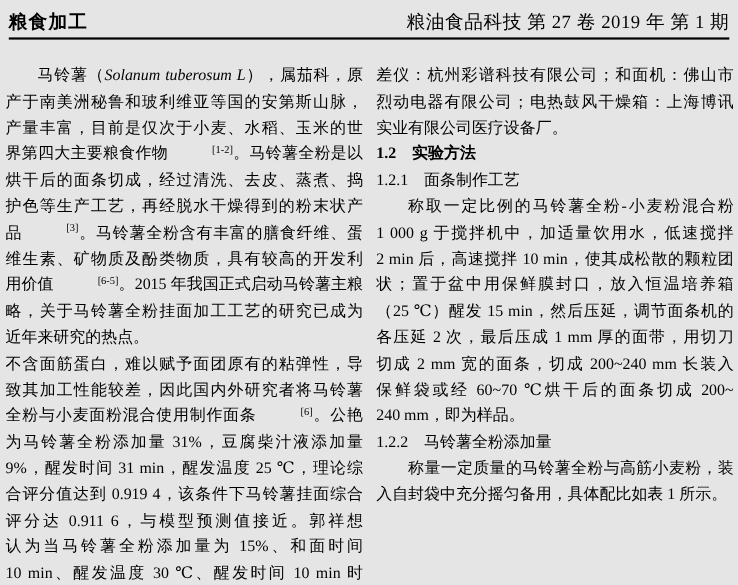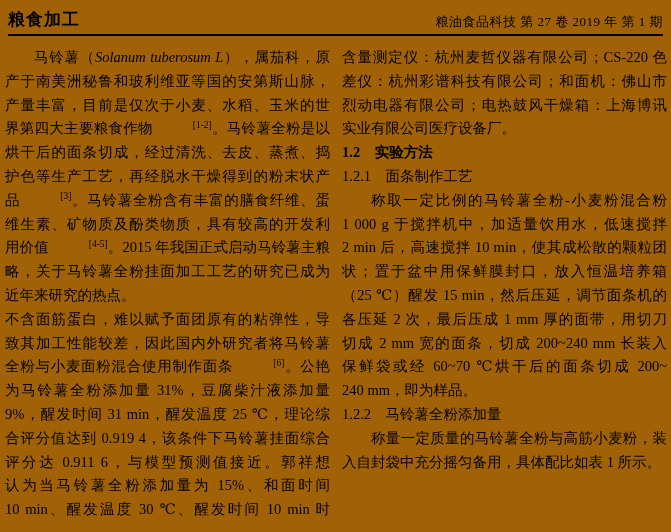--- a/index.html
+++ b/index.html
@@ -7,21 +7,21 @@
   body {
     background: #ffffff;
     color: #000000;
     font-family: "Liberation Serif", "DejaVu Serif", serif;
     overflow: hidden;
   }
   .page {
     position: relative;
     width: 671px;
     height: 532px;
-    background: #a16207;
+    background: #e5e5e5;
     overflow: hidden;
   }
   .header {
     position: absolute;
     left: 8px;
     right: 8px;
     top: 8px;
     height: 28px;
     border-bottom: 2px solid #000000;
     display: flex;
@@ -29,38 +29,39 @@
     align-items: flex-end;
     padding-bottom: 3px;
   }
   .section-label {
     font-family: "Liberation Sans", "DejaVu Sans", sans-serif;
     font-size: 17px;
     font-weight: bold;
     letter-spacing: 1px;
   }
   .journal-info {
-    font-size: 13px;
+    font-size: 17px;
     letter-spacing: 0.5px;
   }
   .columns {
     position: absolute;
     top: 46px;
     left: 5px;
     width: 662px;
     bottom: 0;
     display: flex;
     gap: 12px;
     overflow: hidden;
   }
   .col {
     width: 325px;
     flex: 0 0 325px;
     font-size: 14.5px;
     line-height: 23.8px;
+    margin-top: 12px;
   }
   .line {
     text-align: justify;
     text-align-last: justify;
     height: 23.8px;
     overflow: hidden;
   }
   .line.end { text-align-last: left; }
   .line.head { text-align-last: left; }
   .line.headbold { text-align-last: left; font-weight: bold; }
@@ -84,35 +85,34 @@
   <div class="columns">
     <div class="col">
         <div class="line indent">马铃薯（<i>Solanum tuberosum L</i>），属茄科，原</div>
         <div class="line">产于南美洲秘鲁和玻利维亚等国的安第斯山脉，</div>
         <div class="line">产量丰富，目前是仅次于小麦、水稻、玉米的世</div>
         <div class="line">界第四大主要粮食作物<sup>[1-2]</sup>。马铃薯全粉是以马铃</div>
         <div class="line">烘干后的面条切成，经过清洗、去皮、蒸煮、捣泥、</div>
         <div class="line">护色等生产工艺，再经脱水干燥得到的粉末状产</div>
         <div class="line">品<sup>[3]</sup>。马铃薯全粉含有丰富的膳食纤维、蛋白质、</div>
         <div class="line">维生素、矿物质及酚类物质，具有较高的开发利</div>
-        <div class="line">用价值<sup>[4-5]</sup>。2015 年我国正式启动马铃薯主粮化战</div>
+        <div class="line">用价值<sup>[6-5]</sup>。2015 年我国正式启动马铃薯主粮化战</div>
         <div class="line">略，关于马铃薯全粉挂面加工工艺的研究已成为</div>
         <div class="line end">近年来研究的热点。</div>
         <div class="line">不含面筋蛋白，难以赋予面团原有的粘弹性，导</div>
         <div class="line">致其加工性能较差，因此国内外研究者将马铃薯</div>
         <div class="line">全粉与小麦面粉混合使用制作面条<sup>[6]</sup>。公艳<sup>[7]</sup>等认</div>
         <div class="line">为马铃薯全粉添加量 31%，豆腐柴汁液添加量</div>
         <div class="line">9%，醒发时间 31 min，醒发温度 25 ℃，理论综</div>
         <div class="line">合评分值达到 0.919 4，该条件下马铃薯挂面综合</div>
         <div class="line">评分达 0.911 6，与模型预测值接近。郭祥想<sup>[8]</sup>等</div>
         <div class="line">认为当马铃薯全粉添加量为 15%、和面时间</div>
         <div class="line">10 min、醒发温度 30 ℃、醒发时间 10 min 时</div>
       </div>
     <div class="col">
-        <div class="line">含量测定仪：杭州麦哲仪器有限公司；CS-220 色</div>
         <div class="line">差仪：杭州彩谱科技有限公司；和面机：佛山市</div>
         <div class="line">烈动电器有限公司；电热鼓风干燥箱：上海博讯</div>
         <div class="line end">实业有限公司医疗设备厂。</div>
         <div class="line headbold">1.2　实验方法</div>
         <div class="line head">1.2.1　面条制作工艺</div>
         <div class="line indent">称取一定比例的马铃薯全粉-小麦粉混合粉</div>
         <div class="line">1 000 g 于搅拌机中，加适量饮用水，低速搅拌</div>
         <div class="line">2 min 后，高速搅拌 10 min，使其成松散的颗粒团</div>
         <div class="line">状；置于盆中用保鲜膜封口，放入恒温培养箱</div>
         <div class="line">（25 ℃）醒发 15 min，然后压延，调节面条机的</div>

